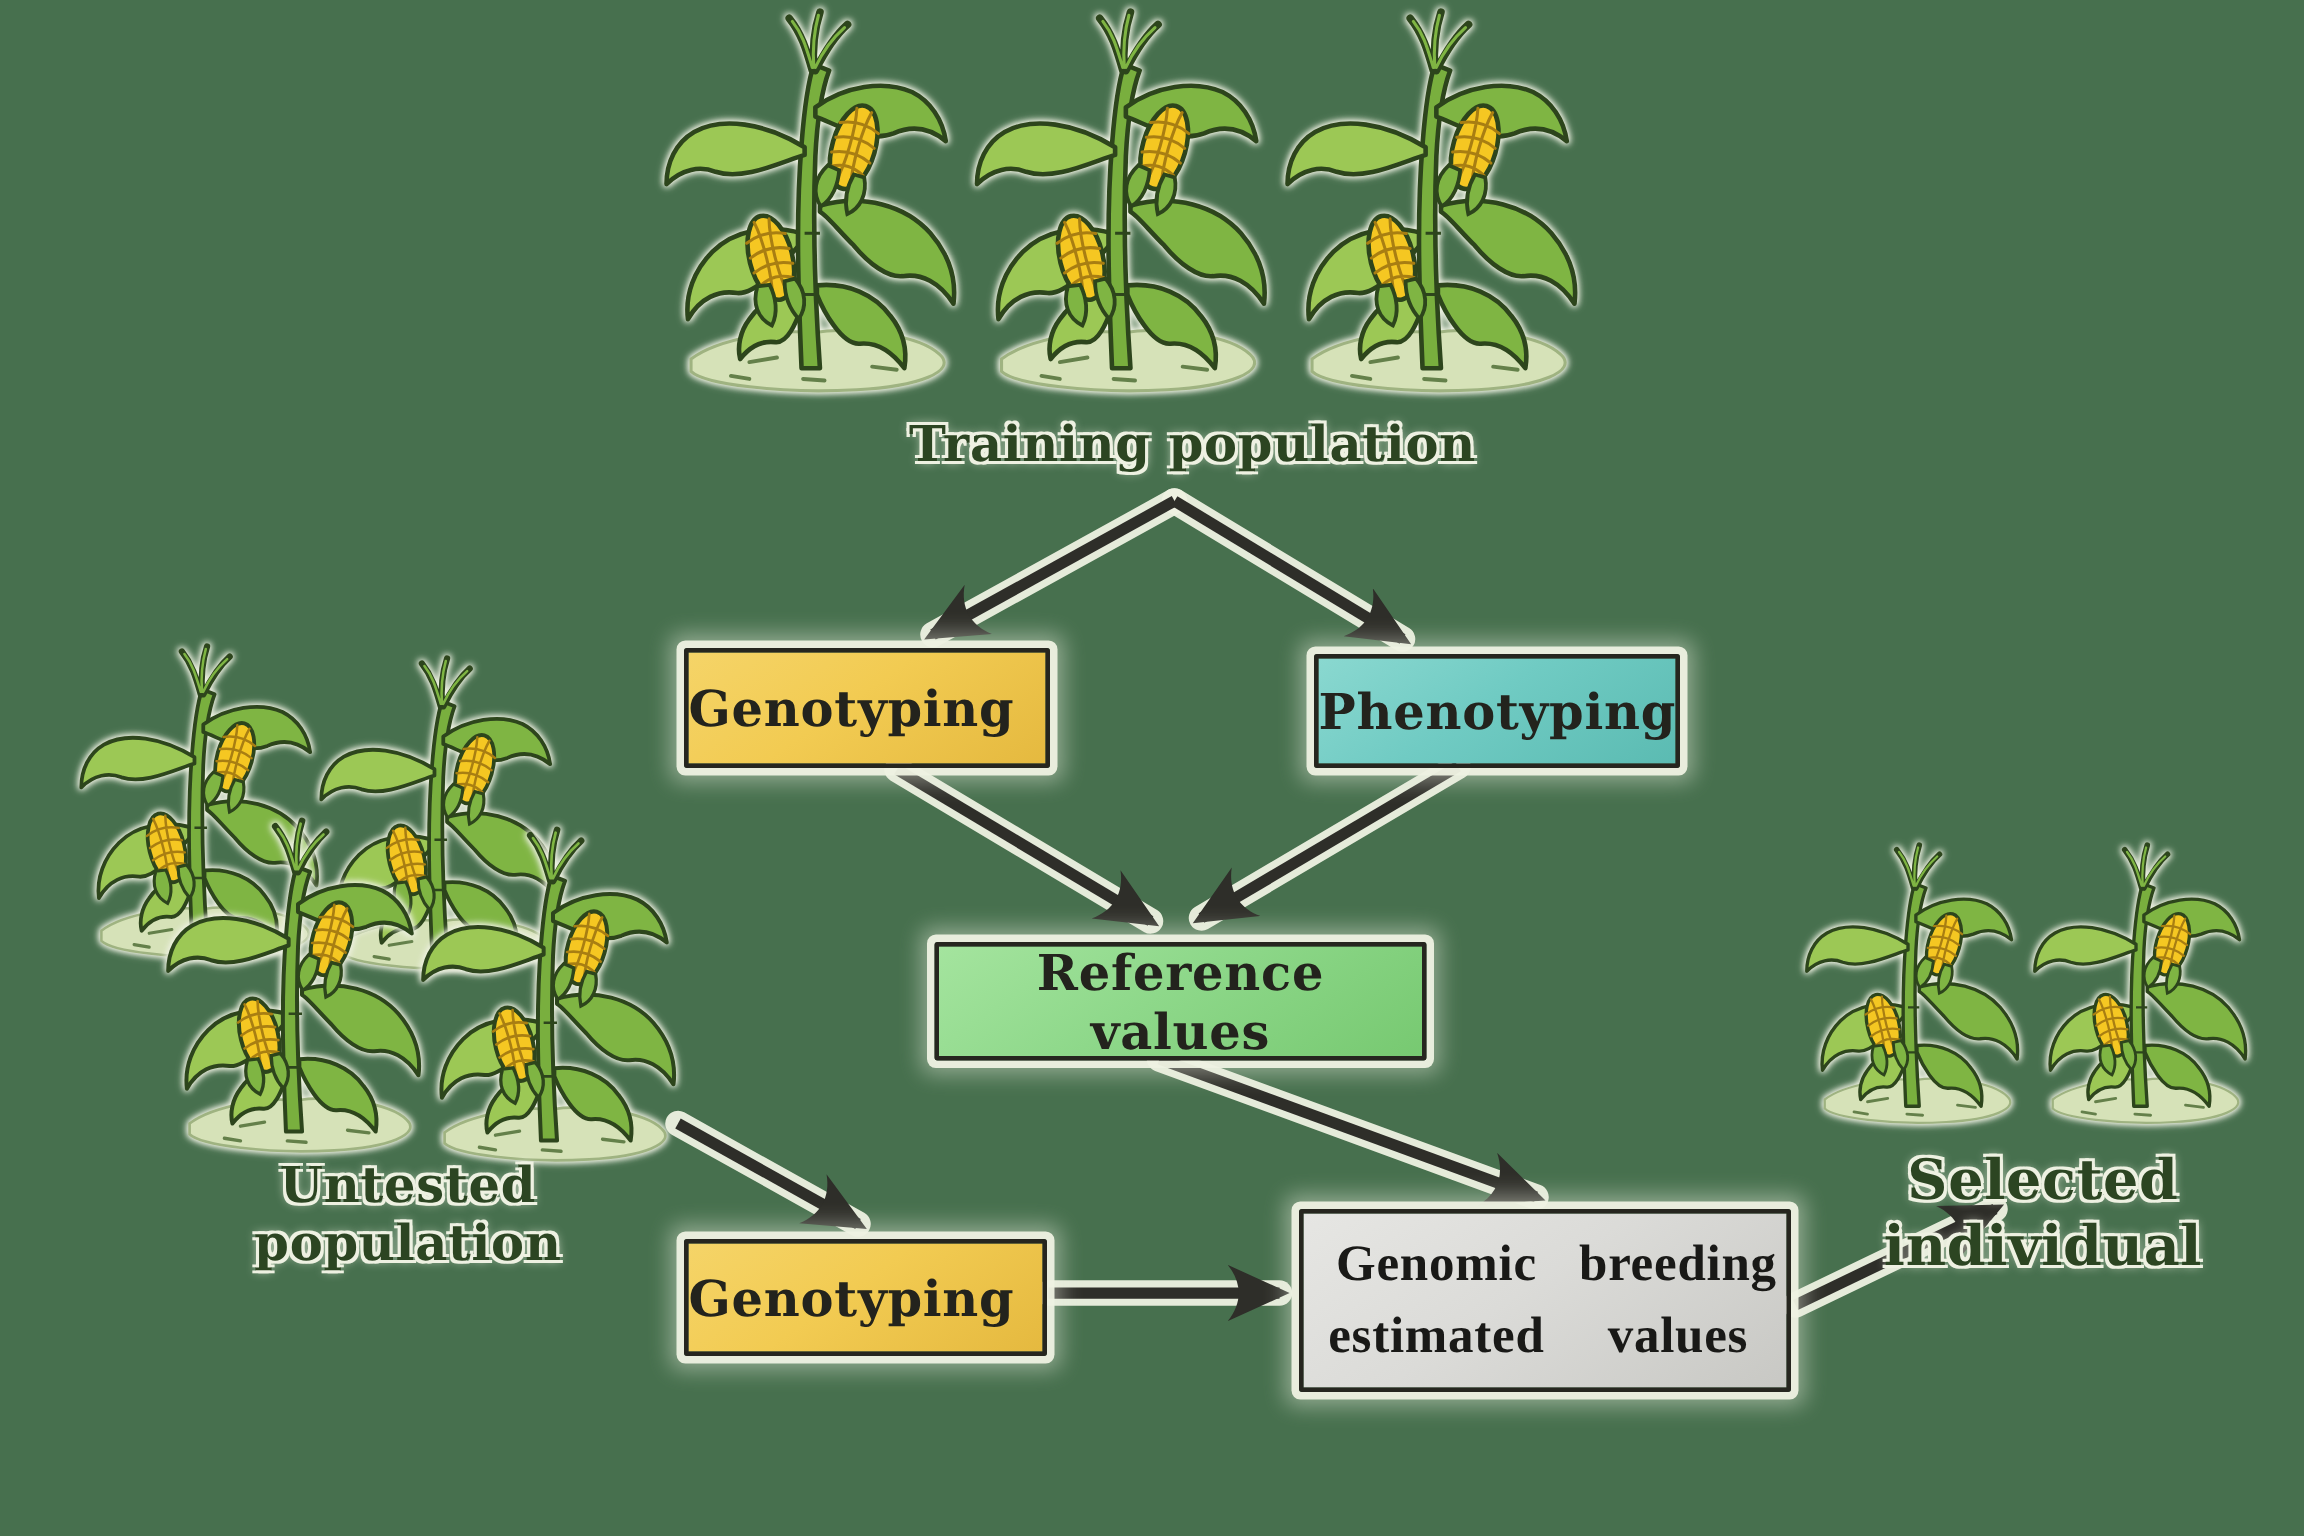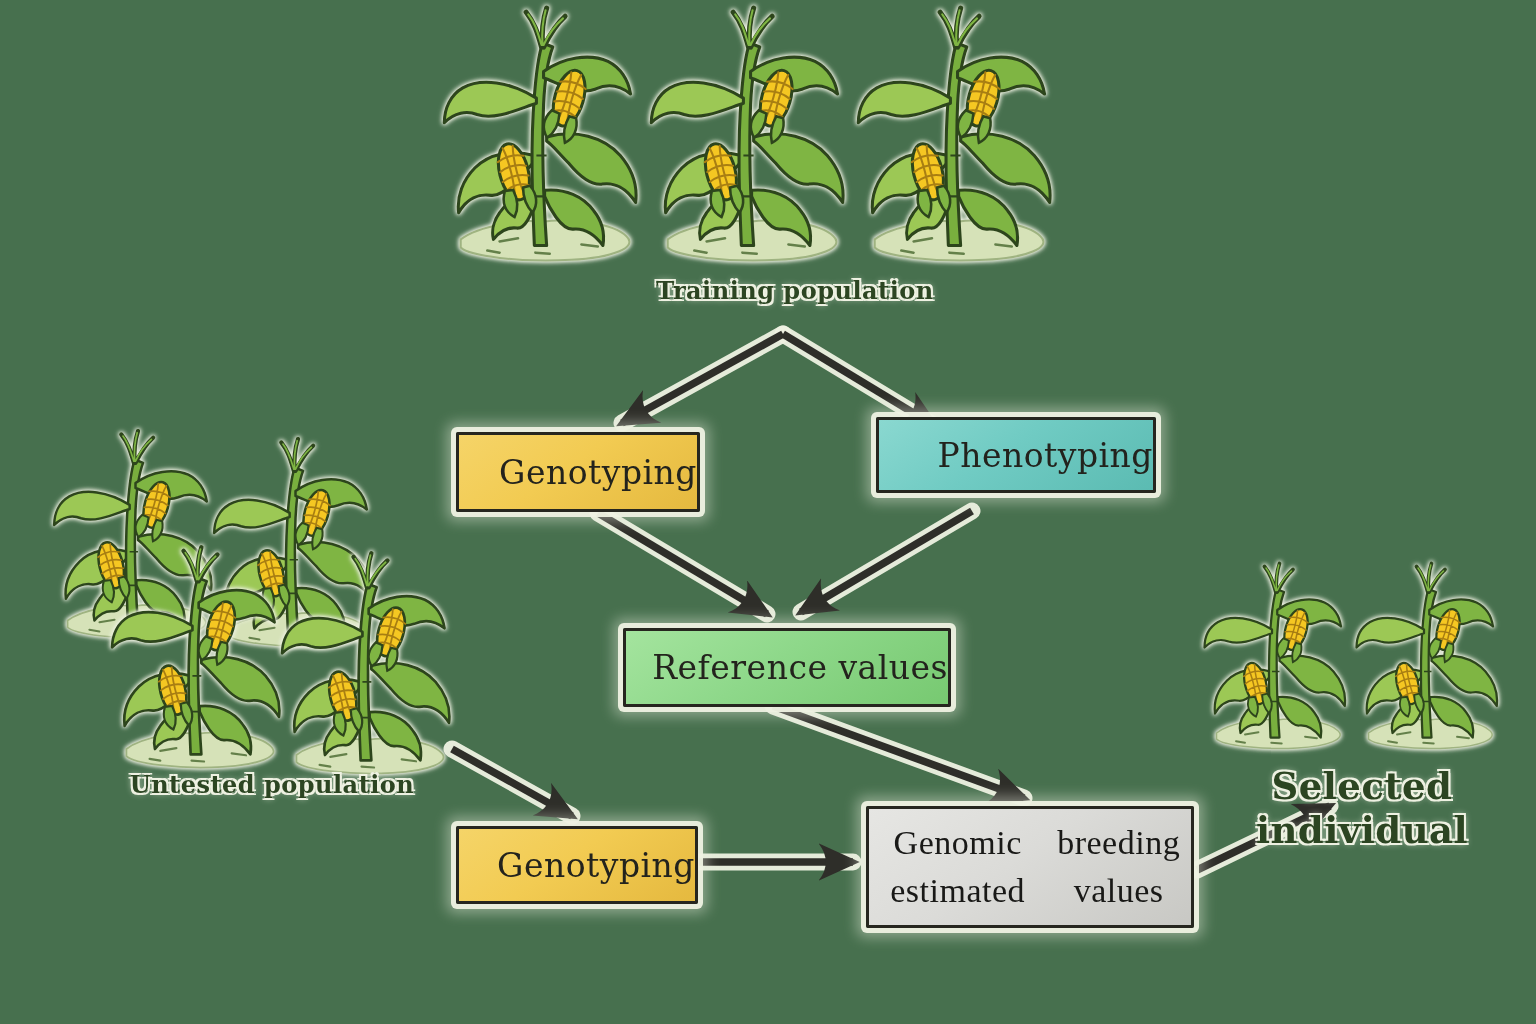--- a/index.html
+++ b/index.html
@@ -10,38 +10,38 @@
   }
   html,body{margin:0;padding:0;}
   body{width:1536px;height:1024px;overflow:hidden;font-family:"DejaVu Serif",serif;}
   .canvas{position:relative;width:1536px;height:1024px;background:var(--background);}
 
   .arrows{position:absolute;left:0;top:0;width:1536px;height:1024px;pointer-events:none;}
   .arrow-halo{stroke:var(--halo);stroke-width:17;stroke-linecap:round;fill:none;opacity:.95;}
   .arrow-line{stroke:var(--arrow);stroke-width:7.5;fill:none;}
   .arrow-head{fill:var(--arrow);}
 
-  .box{position:absolute;display:flex;align-items:center;justify-content:flex-end;
+  .box{position:absolute;display:flex;align-items:center;justify-content:flex-start;
        border:3px solid var(--box-border);border-radius:2px;
        box-shadow:0 0 0 5px rgba(238,241,226,.95),0 0 14px 9px rgba(238,241,226,.45);
-       color:#23231D;font-weight:400;font-size:33px;letter-spacing:.5px;text-align:center;}
+       color:#23231D;font-weight:700;font-size:33px;letter-spacing:.5px;text-align:center;}
   .box-genotyping-top  {left:456px;top:432px;width:238px;height:74px;background:var(--box-yellow);
         background:linear-gradient(145deg,#F5D468 0%,var(--box-yellow) 45%,#E5B93F 100%);}
-  .box-phenotyping     {left:876px;top:417px;width:238px;height:70px;
-        background:linear-gradient(145deg,#8AD8D0 0%,var(--box-teal) 45%,#5BBBB2 100%);padding-left:36px;}
+  .box-phenotyping     {left:876px;top:436px;width:238px;height:70px;
+        background:linear-gradient(145deg,#8AD8D0 0%,var(--box-teal) 45%,#5BBBB2 100%);}
   .box-reference       {left:623px;top:628px;width:322px;height:73px;
         background:linear-gradient(145deg,#A4E49E 0%,var(--box-green) 45%,#77C971 100%);}
   .box-genotyping-bottom{left:456px;top:826px;width:236px;height:72px;
         background:linear-gradient(145deg,#F5D468 0%,var(--box-yellow) 45%,#E5B93F 100%);}
   .box-gebv            {left:866px;top:806px;width:322px;height:116px;flex-direction:row;
         background:linear-gradient(145deg,#E6E6E3 0%,var(--box-gray) 45%,#C8C8C4 100%);
         font-family:"Liberation Serif",serif;font-size:34px;line-height:1.42;color:#191917;}
 
   .pop-label{position:absolute;font-weight:700;color:var(--label-text);text-align:center;
-        font-size:24px;letter-spacing:.5px;
+        font-size:33px;letter-spacing:.5px;
         text-shadow:-2px -2px 0 var(--halo),2px -2px 0 var(--halo),-2px 2px 0 var(--halo),
                     2px 2px 0 var(--halo),0 0 7px var(--halo);}
   .label-training{left:600px;top:276px;width:390px;}
   .label-untested{left:92px;top:770px;width:360px;}
   .label-selected{left:1212px;top:764px;width:300px;font-size:37px;}
 
   .plant-group{position:absolute;}
   .plant{display:block;filter:drop-shadow(0 0 2px var(--halo)) drop-shadow(0 0 2px var(--halo));}
   .plants-training{left:438px;top:2px;display:flex;gap:2px;}
   .plants-training .plant{width:205px;height:266px;}

